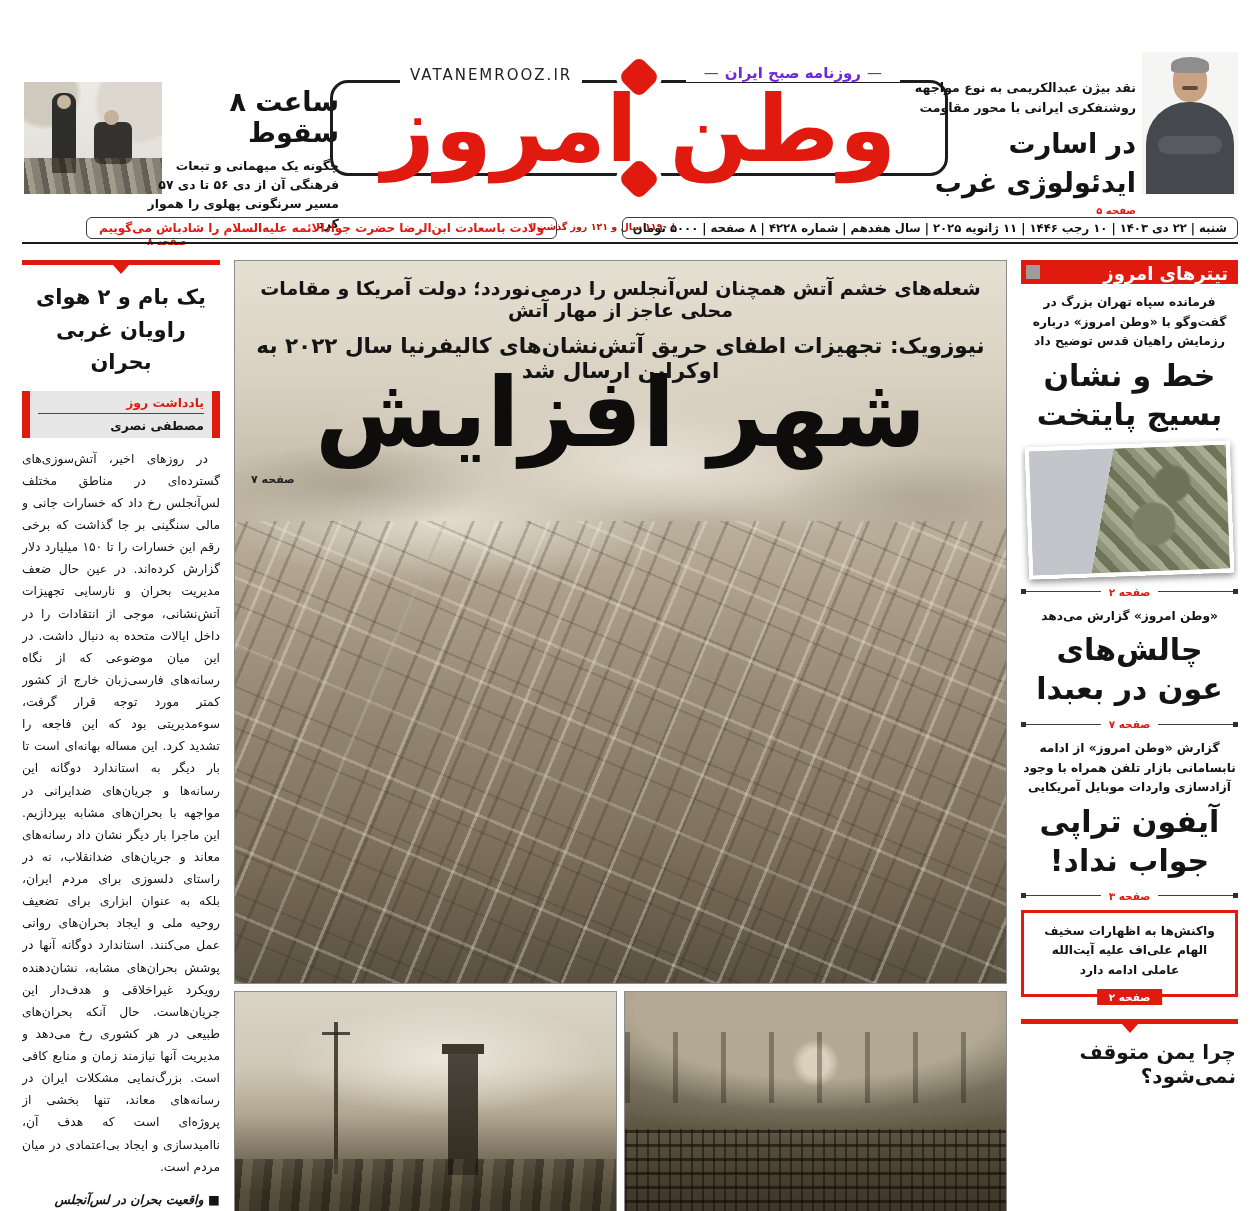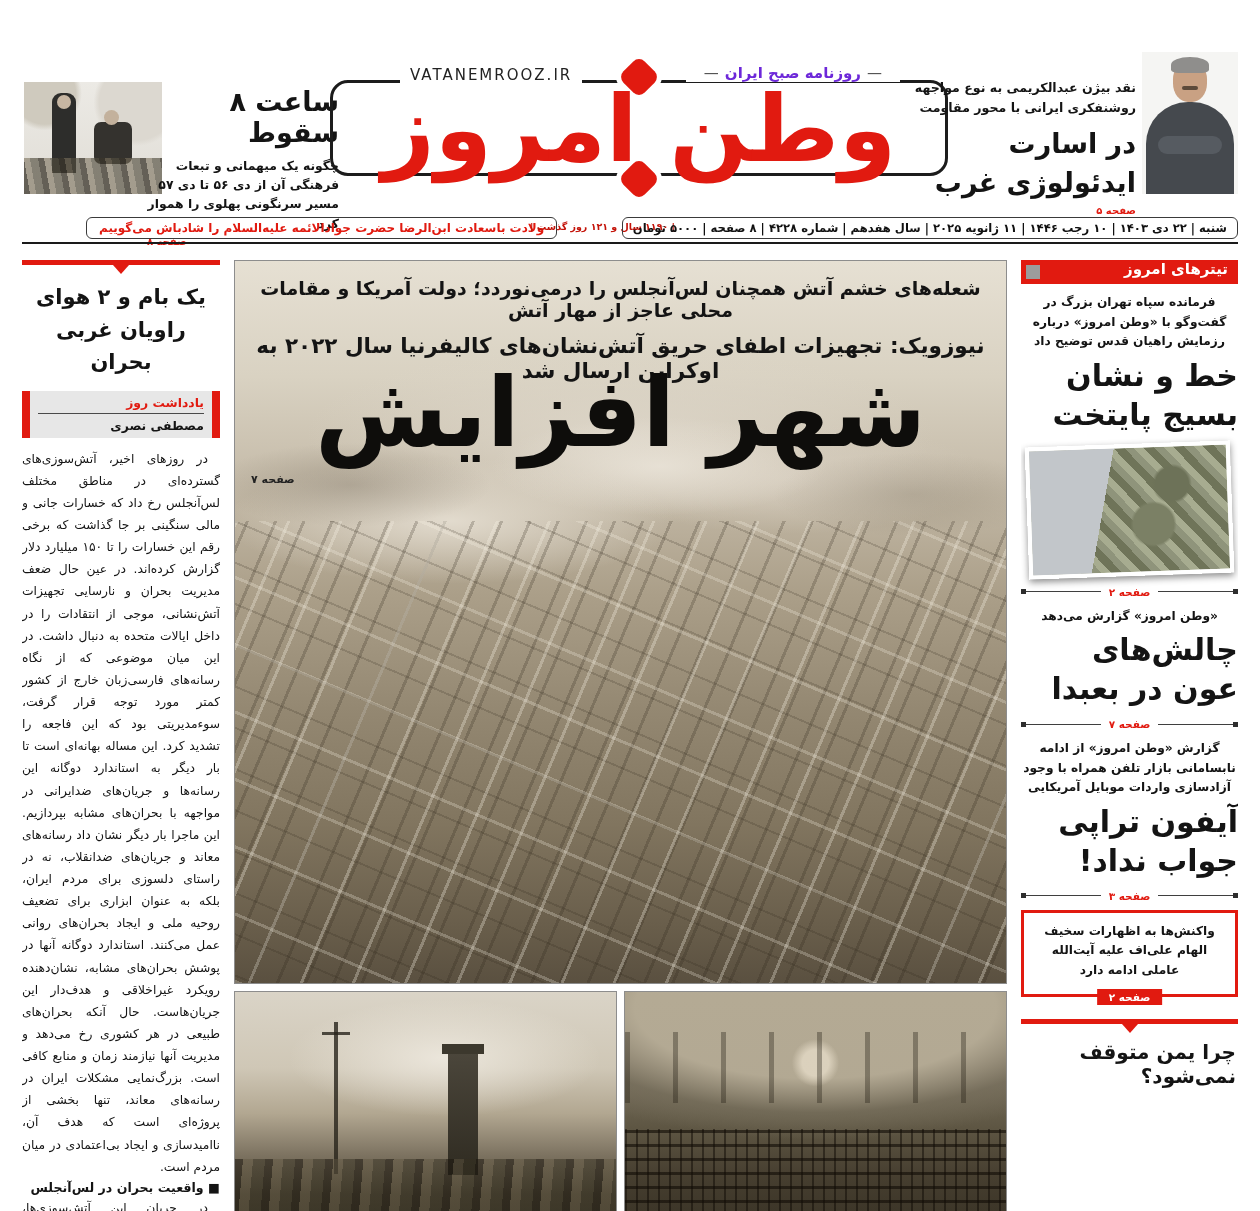--- a/index.html
+++ b/index.html
@@ -81,21 +81,21 @@
   .red-bar::after { content:""; position:absolute; top:5px; left:50%; transform:translateX(-50%);
     border:8px solid transparent; border-top:9px solid #e11a10; }
   .op-title { font-size:21px; font-weight:900; text-align:center; line-height:1.55; letter-spacing:-.5px; }
   .byline-box { position:relative; background:#e7e7e7; margin:12px 0 10px; padding:4px 16px 5px; }
   .byline-box::before, .byline-box::after { content:""; position:absolute; top:0; bottom:0; width:8px; background:#e11a10; }
   .byline-box::before { right:0; } .byline-box::after { left:0; }
   .byline-label { color:#e11a10; font-size:12.4px; font-weight:700; text-align:right;
     border-bottom:1px solid #4a4a4a; padding-bottom:3px; }
   .byline-author { font-size:12.4px; font-weight:700; text-align:right; padding-top:4px; }
   .body-text p { font-size:12.3px; line-height:1.8; text-align:justify; text-indent:12px; margin:0; }
-  .body-sub { font-size:12.6px; font-weight:900; margin:2px 0; }
+  .body-sub { font-size:12.6px; font-weight:900; margin:14px 0;font-style:italic; }
 
   
   .main-box { position:relative; height:724px; border:1px solid #8d8d8d; overflow:hidden; }
   .city-base { position:absolute; inset:0;
     background:
       radial-gradient(ellipse 320px 90px at 28% 36%, rgba(228,221,208,.95), transparent 70%),
       radial-gradient(ellipse 280px 80px at 72% 30%, rgba(214,205,190,.9), transparent 70%),
       radial-gradient(ellipse 420px 120px at 50% 24%, rgba(222,215,202,.85), transparent 75%),
       linear-gradient(to bottom, #e6e0d3 0%, #d9d2c2 16%, #c6bcaa 30%, #ab9f89 46%, #948872 62%, #81755f 78%, #695e4b 92%, #5a5040 100%);
   }
@@ -138,26 +138,26 @@
       linear-gradient(to bottom, #918871 0%, #7a7160 26%, #625a47 50%, #473f30 72%, #342e22 100%); }
   .hall-cols { position:absolute; top:16%; left:0; right:0; height:28%;
     background:repeating-linear-gradient(to right, rgba(30,25,15,.35) 0 5px, transparent 5px 48px); }
   .chairs { position:absolute; bottom:0; left:0; right:0; height:46%;
     background:
       repeating-linear-gradient(to top, rgba(16,11,5,.6) 0 3px, transparent 3px 14px),
       repeating-linear-gradient(to right, rgba(16,11,5,.5) 0 2px, transparent 2px 11px); }
 
   
   .hl-header { position:relative; height:24px; background:#e11a10; color:#fff;
-    display:flex; align-items:flex-start; justify-content:flex-start; padding:0 10px;
-    font-size:15px; font-weight:700; }
+    display:flex; align-items:flex-end; justify-content:flex-start; padding:0 10px;
+    font-size:18px; font-weight:700; }
   .hl-header .gray-sq { position:absolute; left:5px; top:5px; width:14px; height:14px; background:#9c9c9c; }
   .hl-kicker { font-size:12.2px; font-weight:700; text-align:center; line-height:1.6; margin:9px 2px 2px; }
   .hl-highlight { color:#e11a10; font-size:13.6px; font-weight:900; text-align:center; margin:3px 0 2px; letter-spacing:-.3px; }
-  .hl-title { font-size:30px; font-weight:900; text-align:right; line-height:1.3; letter-spacing:-1px; margin:4px 0; }
+  .hl-title { font-size:30px; font-weight:900; text-align:center; line-height:1.3; letter-spacing:-1px; margin:4px 0; }
   .soldier-photo { height:132px; margin:10px 6px 4px; border:4px solid #fff;
     box-shadow:0 3px 7px rgba(0,0,0,.45); transform:rotate(-2deg);
     background:
       radial-gradient(circle at 72% 30%, #6d7258 0 10%, transparent 12%),
       radial-gradient(circle at 62% 62%, #7b8065 0 14%, transparent 16%),
       linear-gradient(102deg, #c2c6ca 0 38%, rgba(0,0,0,0) 38%),
       repeating-linear-gradient(48deg, #8f947b 0 7px, #a7ac90 7px 14px, #6f7459 14px 22px);
   }
   .divider { display:flex; align-items:center; margin:10px 0 4px; }
   .divider .line { flex:1; border-top:1.6px solid #3f3f3f; }

